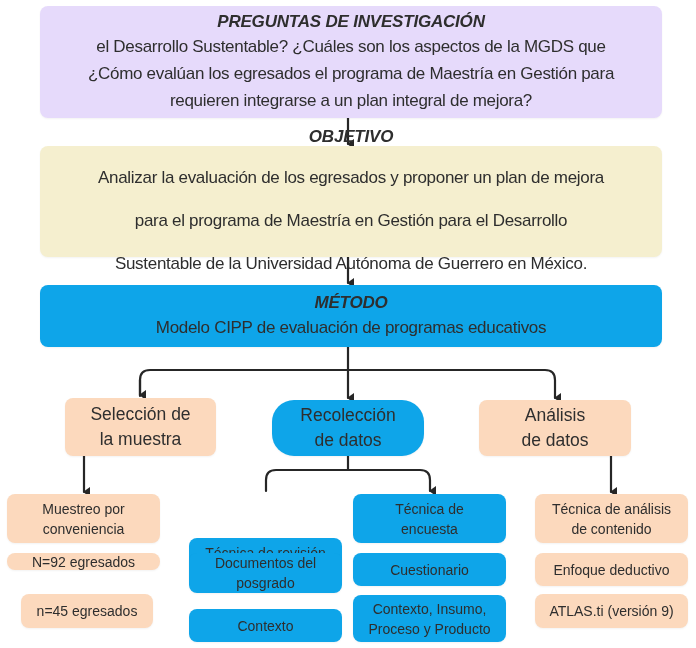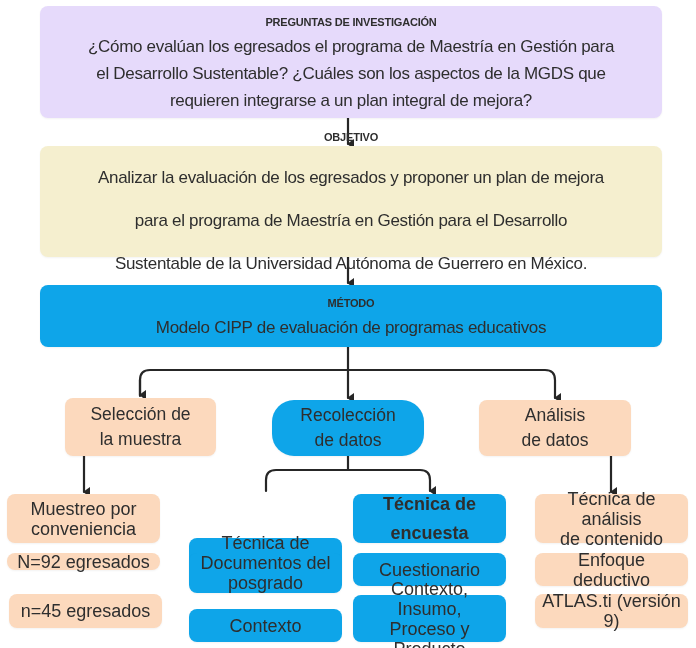--- a/index.html
+++ b/index.html
@@ -5,25 +5,25 @@
   html, body { margin: 0; padding: 0; background: #ffffff; }
   body { width: 696px; height: 648px; position: relative; overflow: hidden;
          font-family: "Liberation Sans", "DejaVu Sans", sans-serif; color: #2e2e2e; }
   .box { position: absolute; border-radius: 8px; box-sizing: border-box;
          display: flex; flex-direction: column; align-items: center; justify-content: center;
          text-align: center; box-shadow: 0 1px 2px rgba(0,0,0,0.05); }
   .purple { background: #e6dafb; }
   .yellow { background: #f5efcf; gap: 16px; }
   .green  { background: #0ea5e9; }
   .orange { background: #fcd9bd; }
-  .main-title { font-weight: bold; font-size: 11px; line-height: 22px; letter-spacing: -0.2px; }
+  .main-title { font-weight: bold; font-size: 17px; line-height: 22px; letter-spacing: -0.2px; font-style: italic; }
   .main-body  { font-size: 17px; line-height: 27px; letter-spacing: -0.3px; }
   .sub { font-size: 17.5px; line-height: 25px; padding: 4px 4px; }
-  .leaf { font-size: 18px; line-height: 20px; padding: 0 4px; }
-  .bold { font-weight: bold; justify-content: space-between; }
+  .leaf { font-size: 14px; line-height: 20px; padding: 8px 4px; }
+  .bold { font-weight: normal; }
   svg.connectors { position: absolute; left: 0; top: 0; }
 </style>
 </head>
 <body>
 
 <svg class="connectors" width="696" height="648" viewBox="0 0 696 648">
   <defs>
     <marker id="ah" markerWidth="10" markerHeight="10" refX="5" refY="8" orient="auto" markerUnits="userSpaceOnUse">
       <path d="M0,2 L5,9 L10,2 Z" fill="#262626"></path>
     </marker>
@@ -42,22 +42,22 @@
 
     <line x1="348" y1="456" x2="348" y2="470"></line>
     <path d="M266,491 L266,480 Q266,470 276,470 L420,470 Q430,470 430,480 L430,491" marker-end="url(#ah)"></path>
 
     <line x1="611" y1="456" x2="611" y2="492" marker-end="url(#ah)"></line>
   </g>
 </svg>
 
 <div class="box purple" style="left:40px; top:6px; width:622px; height:112px;">
   <div class="main-title">PREGUNTAS DE INVESTIGACIÓN</div>
+  <div class="main-body">el Desarrollo Sustentable? ¿Cuáles son los aspectos de la MGDS que</div>
   <div class="main-body">¿Cómo evalúan los egresados el programa de Maestría en Gestión para</div>
-  <div class="main-body">el Desarrollo Sustentable? ¿Cuáles son los aspectos de la MGDS que</div>
   <div class="main-body">requieren integrarse a un plan integral de mejora?</div>
 </div>
 
 <div class="box yellow" style="left:40px; top:146px; width:622px; height:111px;">
   <div class="main-title">OBJETIVO</div>
   <div class="main-body">Analizar la evaluación de los egresados y proponer un plan de mejora</div>
   <div class="main-body">para el programa de Maestría en Gestión para el Desarrollo</div>
   <div class="main-body">Sustentable de la Universidad Autónoma de Guerrero en México.</div>
 </div>
 
@@ -81,21 +81,21 @@
   <div>de datos</div>
 </div>
 
 <div class="box orange leaf" style="left:7px; top:494px; width:153px; height:49px;">
   <div>Muestreo por</div>
   <div>conveniencia</div>
 </div>
 <div class="box orange leaf" style="left:7px; top:553px; width:153px; height:17px;">
   <div>N=92 egresados</div>
 </div>
-<div class="box orange leaf" style="left:9px; top:594px; width:153px; height:34px;">
+<div class="box orange leaf" style="left:21px; top:594px; width:132px; height:34px;">
   <div>n=45 egresados</div>
 </div>
 
 <div class="box green leaf" style="left:189px; top:494px; width:153px; height:49px;margin-top:44px;">
   <div>Técnica de revisión</div>
   <div>documental</div>
 </div>
 <div class="box green leaf" style="left:189px; top:553px; width:153px; height:40px;">
   <div>Documentos del</div>
   <div>posgrado</div>

